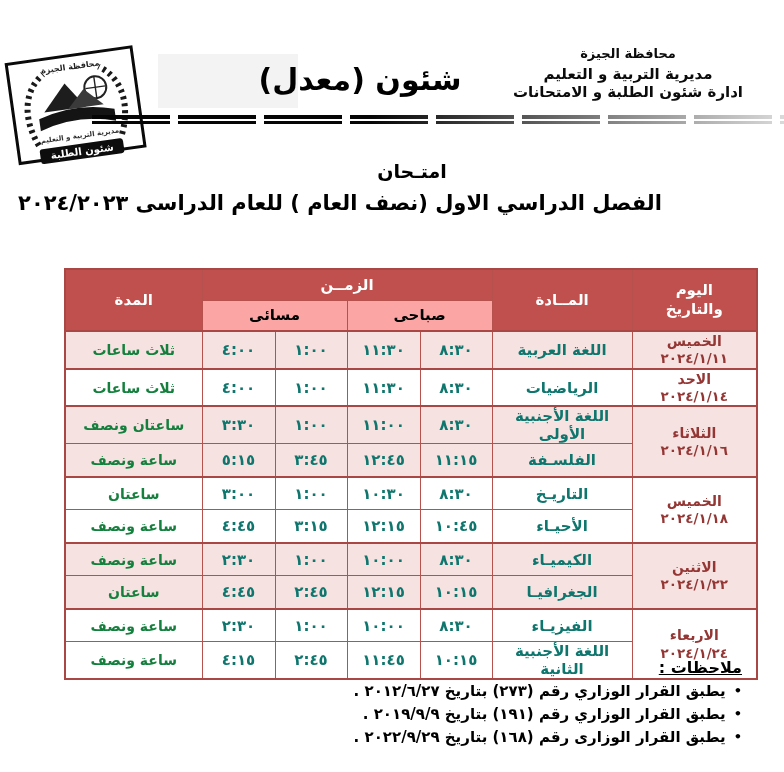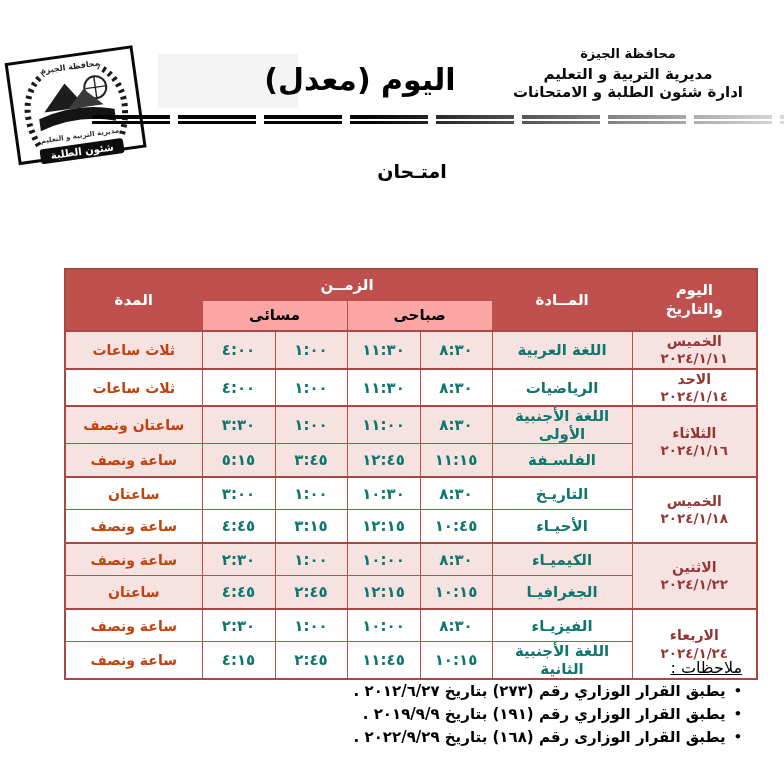--- a/index.html
+++ b/index.html
@@ -78,47 +78,47 @@
     font-size: 15px; font-weight: 700; height: 31px;
   }
   .day-head-inner { display:inline-block; width:72px; line-height:1.25; }
   tr.body-row { height: 33px; }
   tr.shade-pink td { background: #f5e2e1; }
   tr.shade-white td { background: #ffffff; }
   td.day-cell { color: #943634; font-weight: 700; font-size: 14px; line-height: 1.3; }
   td.day-cell .date { font-size: 13.5px; }
   td.subject-cell { color: #0f766e; font-weight: 700; font-size: 15px; margin-left: 48px; }
   td.time-cell { color: #0f766e; font-weight: 700; font-size: 15px; }
-  td.dur-cell { color: #c2410c; font-weight: 700; font-size: 14px; }
+  td.dur-cell { color: #15803d; font-weight: 700; font-size: 14px; }
   tr.group-start td { border-top: 2.2px solid #a84743; }
 
   
   .notes { position: absolute; top: 658px; right: 42px; width: 500px; direction: rtl; text-align: right; color:#000; }
   .notes .notes-title {
-    display: inline-block; font-size: 16px; font-weight: 400;
+    display: inline-block; font-size: 16px; font-weight: 700;
     text-decoration: underline; margin-bottom: 3px;
   }
   .notes ul { list-style: none; }
   .notes li { font-size: 15px; font-weight: 700; line-height: 23px; white-space: nowrap; }
   .notes li .blt { display:inline-block; margin-left: 8px; font-size: 13px; transform: translateY(-1px); }
 </style>
 </head>
 <body>
 
 <div id="page">
 
   <div class="title-shade"></div>
 
   <div class="org-block">
     <div class="l1">محافظة الجيزة</div>
     <div class="l2">مديرية التربية و التعليم</div>
     <div class="l3">ادارة شئون الطلبة و الامتحانات</div>
   </div>
 
-  <div class="modified-title">اليوم (معدل)</div>
+  <div class="modified-title">شئون (معدل)</div>
 
   <div class="stamp">
     <svg width="134" height="112" viewBox="0 0 134 112">
       <rect x="3" y="3" width="126" height="100" fill="#ffffff" stroke="#0a0a0a" stroke-width="3"></rect>
 
       <path d="M24,88 C12,60 16,32 38,18" fill="none" stroke="#1a1a1a" stroke-width="6" stroke-dasharray="3,4"></path>
       <path d="M108,88 C120,60 116,32 94,18" fill="none" stroke="#1a1a1a" stroke-width="6" stroke-dasharray="3,4"></path>
 
       <text x="66" y="17" text-anchor="middle" font-size="8" font-weight="bold" fill="#222" font-family="DejaVu Sans, sans-serif">محافظة الجيزة</text>
 
@@ -138,20 +138,21 @@
     </svg>
   </div>
 
   <div class="sep">
     <div class="bar1"></div>
     <div class="bar2"></div>
   </div>
 
   <div class="titles">
     <div class="t1">امتـحان</div>
+    <div class="t3">الفصل الدراسي الاول (نصف العام ) للعام الدراسى ٢٠٢٤/٢٠٢٣</div>
   </div>
 
   <div class="sched-wrap">
     <table class="sched">
       <colgroup>
         <col style="width:125px">
           <col style="width:140px">
         <col style="width:72px">
           <col style="width:73px">
         <col style="width:72px">

